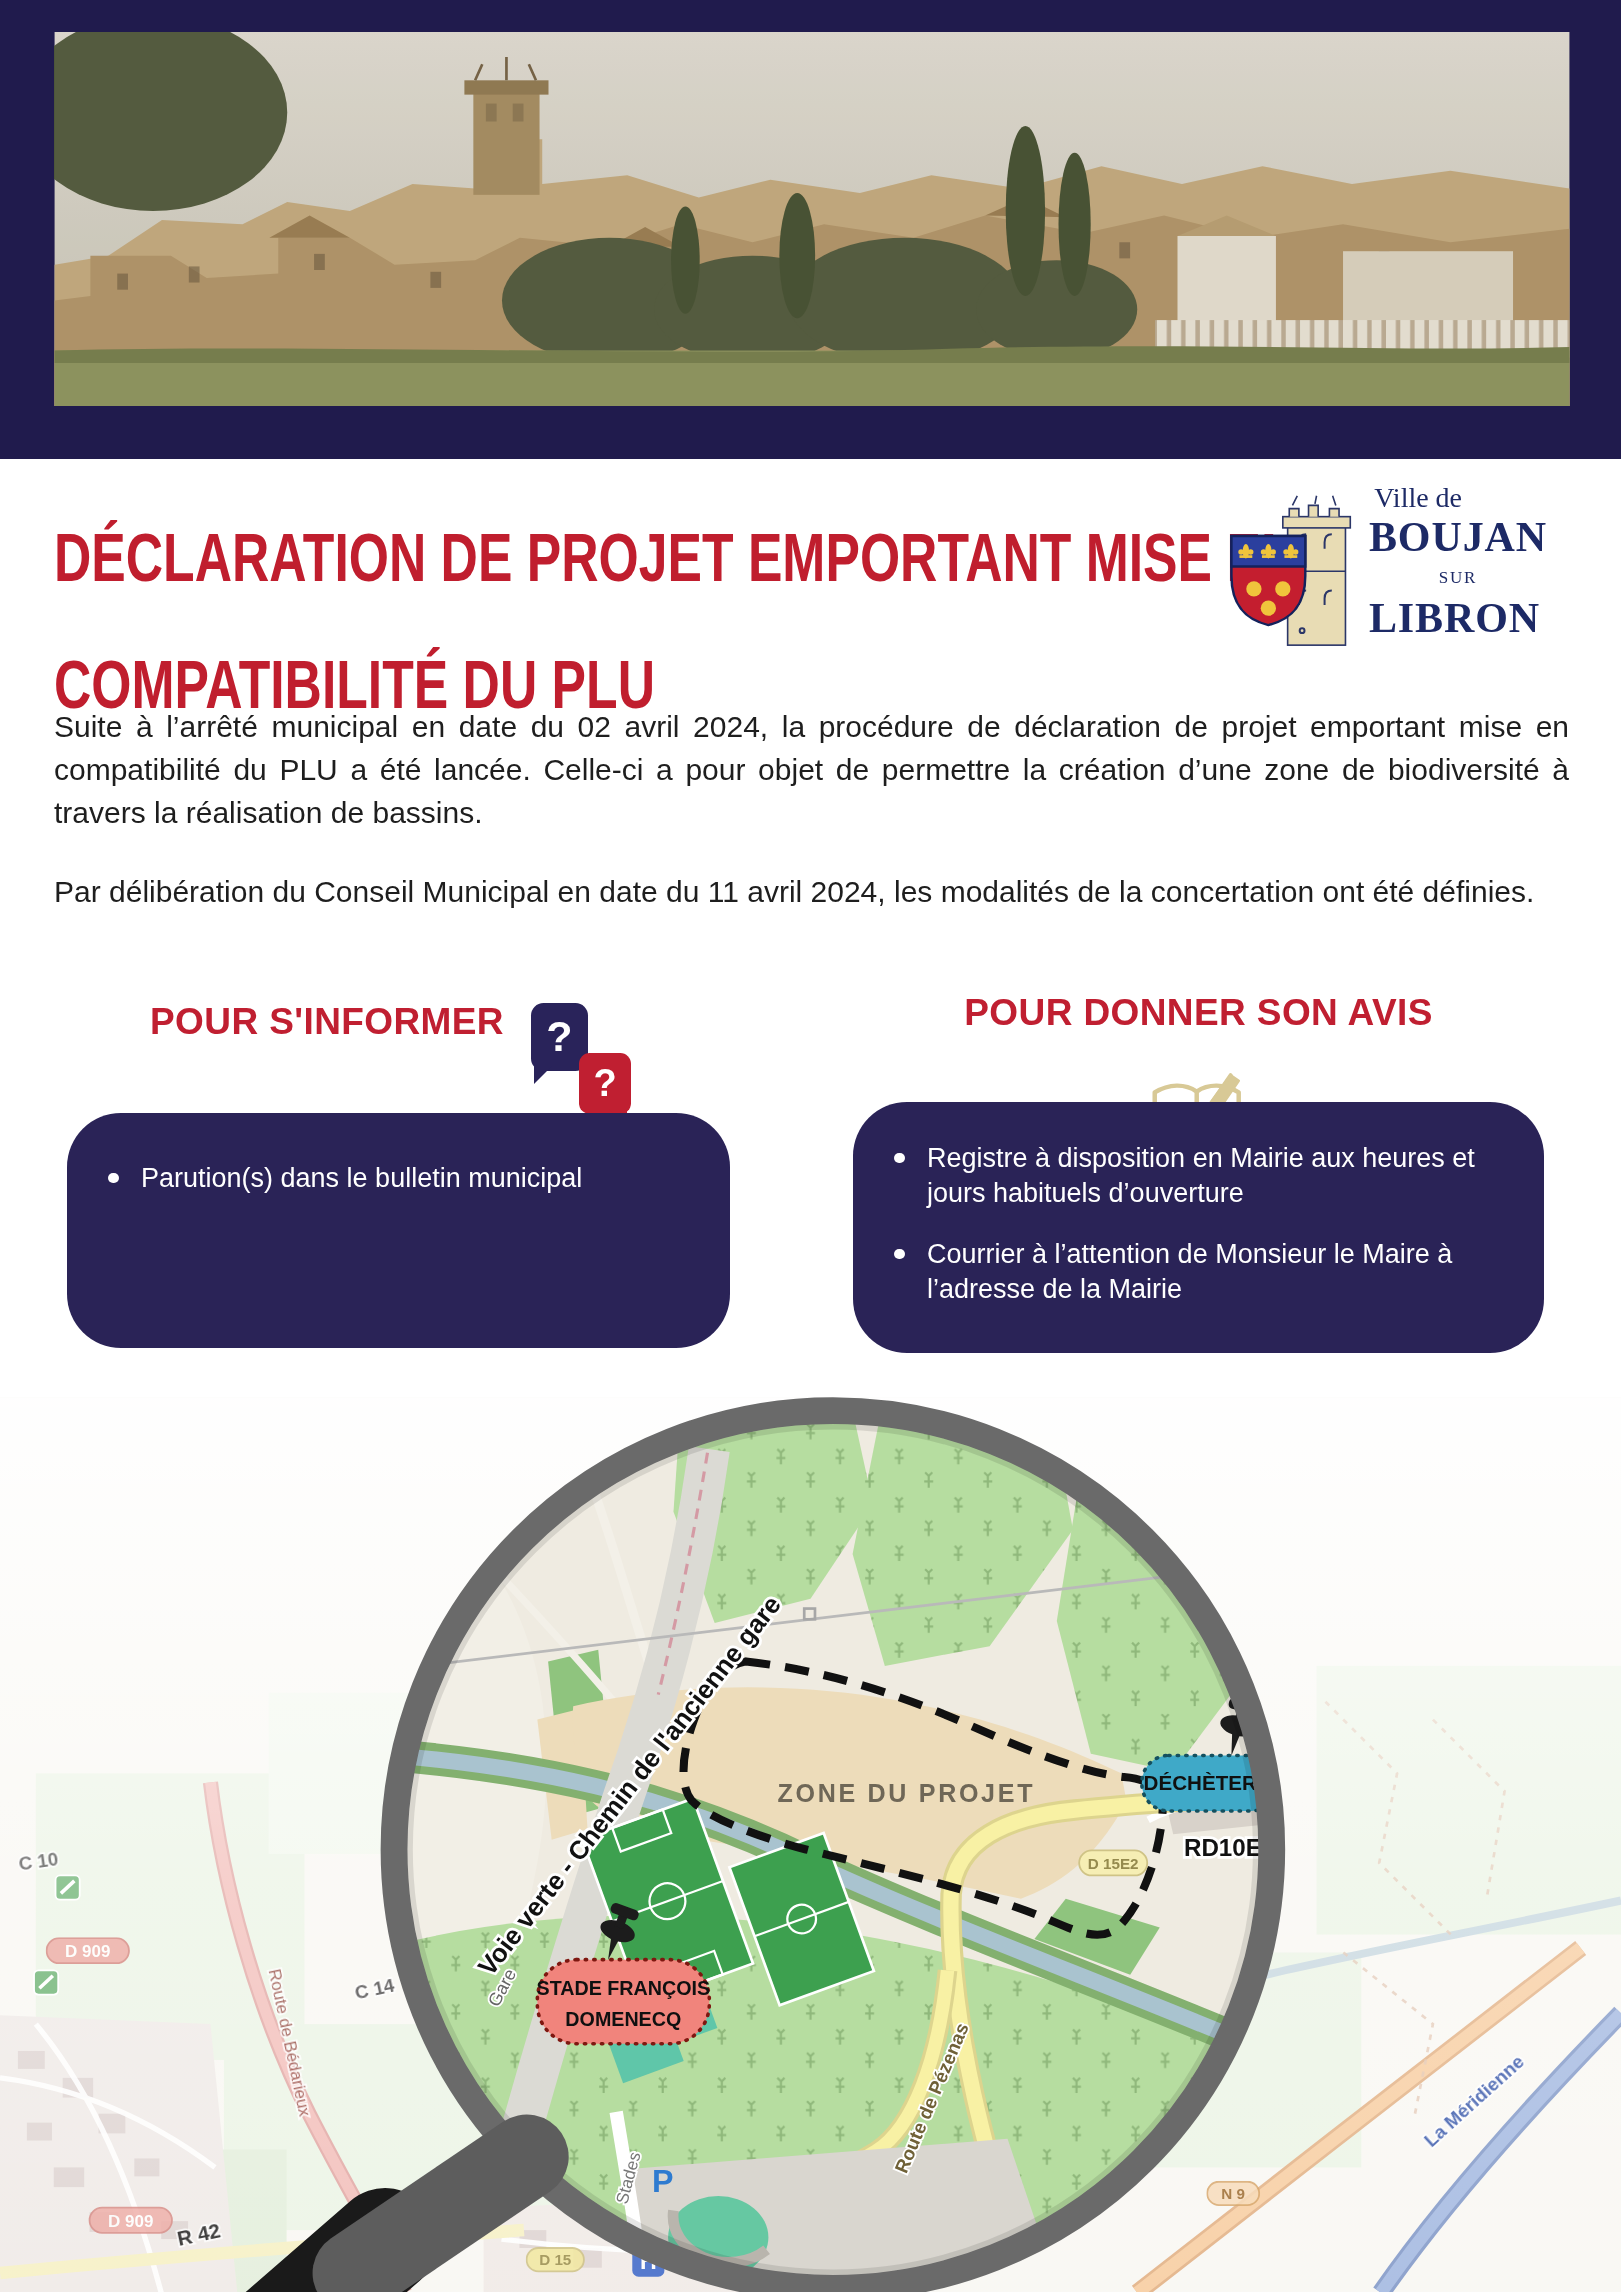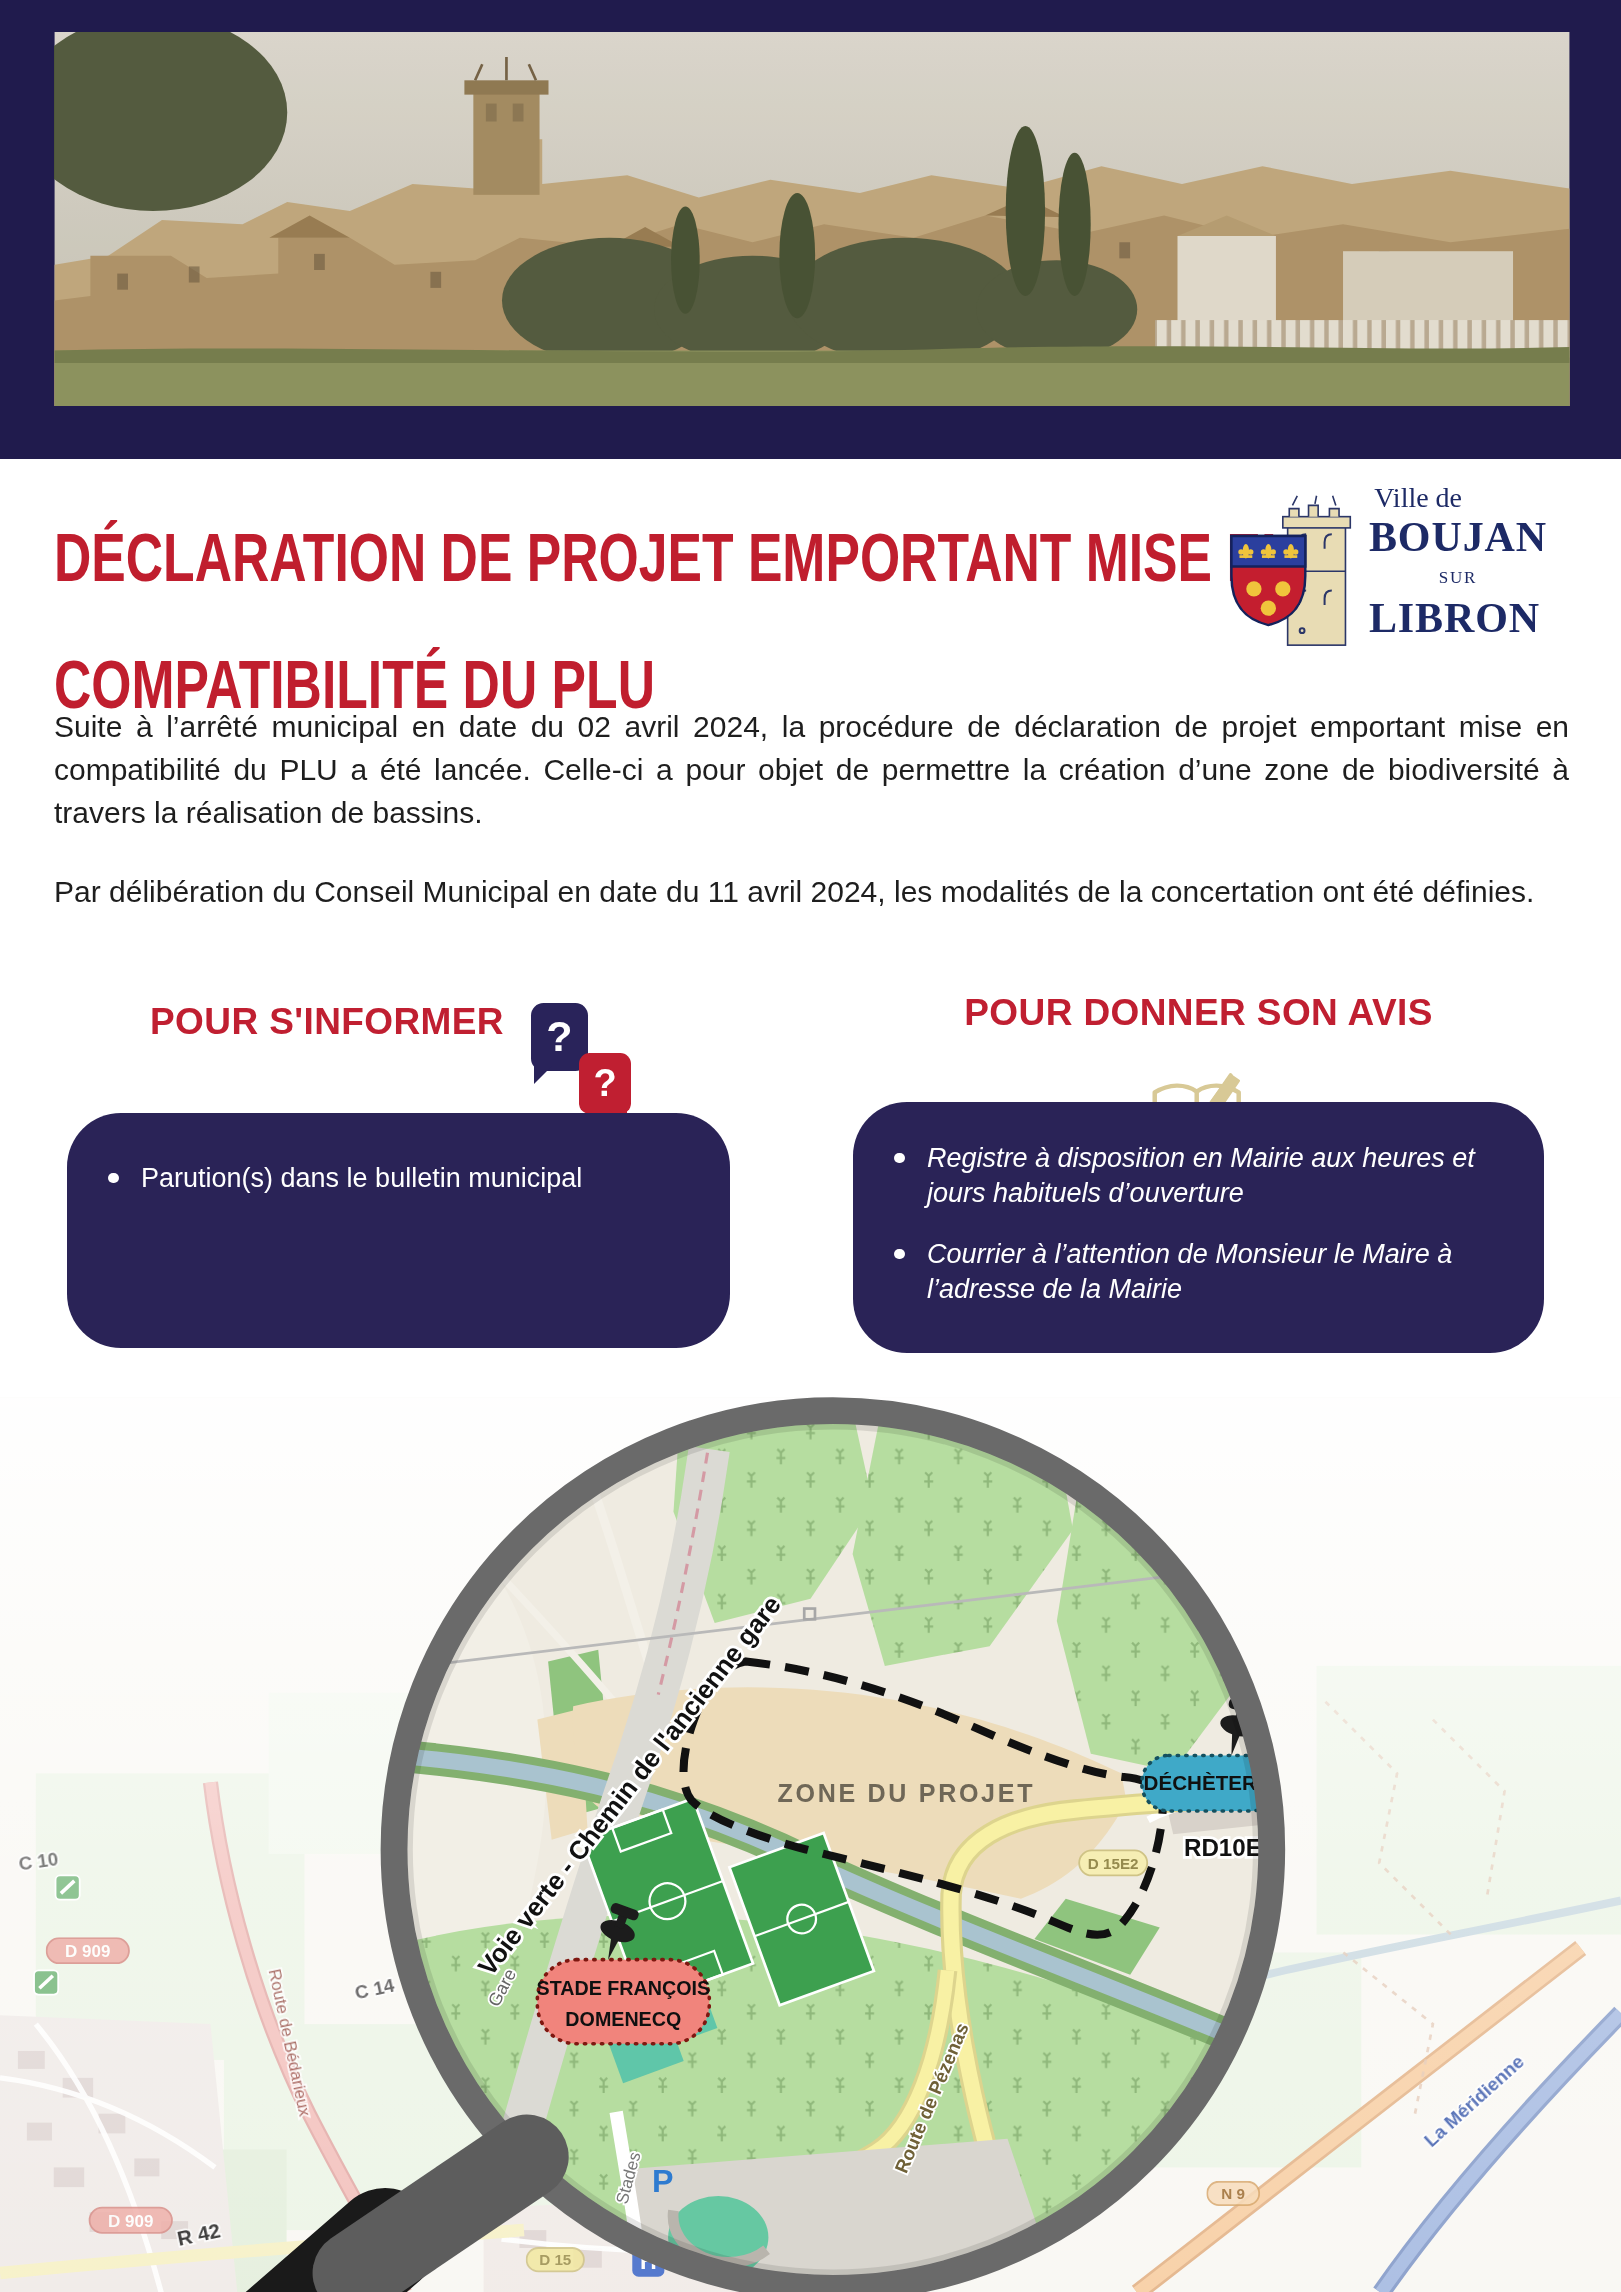--- a/index.html
+++ b/index.html
@@ -38,21 +38,21 @@
   .q2{left:50px;top:52px;width:52px;height:61px;background:#c01f31;border-radius:10.7px;font-size:38px;}
   .q2::after{content:'';position:absolute;right:3.6px;bottom:-12.5px;border:9px solid transparent;border-top-color:#c01f31;border-right-color:#c01f31;}
 
   
   .navy-box{position:absolute;background:#2a2357;border-radius:54px;color:#ffffff;}
   .box-inform{left:67px;top:1113px;width:663px;height:235px;}
   .box-avis{left:853px;top:1102px;width:691px;height:251px;}
   .navy-box ul{list-style:none;margin:0;padding:48px 36px 0 27px;}
   .navy-box li{position:relative;padding-left:47px;font-size:27px;line-height:1.28;margin-bottom:27px;}
   .navy-box li::before{content:'';position:absolute;left:14.3px;top:11.6px;width:10.7px;height:10.7px;border-radius:50%;background:#fff;}
-  .box-avis ul{padding-top:39px;font-style:italic;}
+  .box-avis ul{padding-top:39px;}
 
   
   .map{position:absolute;left:0;top:1397px;width:1621px;height:896px;}
   .map svg{display:block;}
   text{font-family:"Liberation Sans",sans-serif;}
   .halo{paint-order:stroke;stroke:#ffffff;stroke-width:6px;}
   .halo-thin{paint-order:stroke;stroke:#ffffff;stroke-width:4px;}
 </style>
 </head>
 <body>

